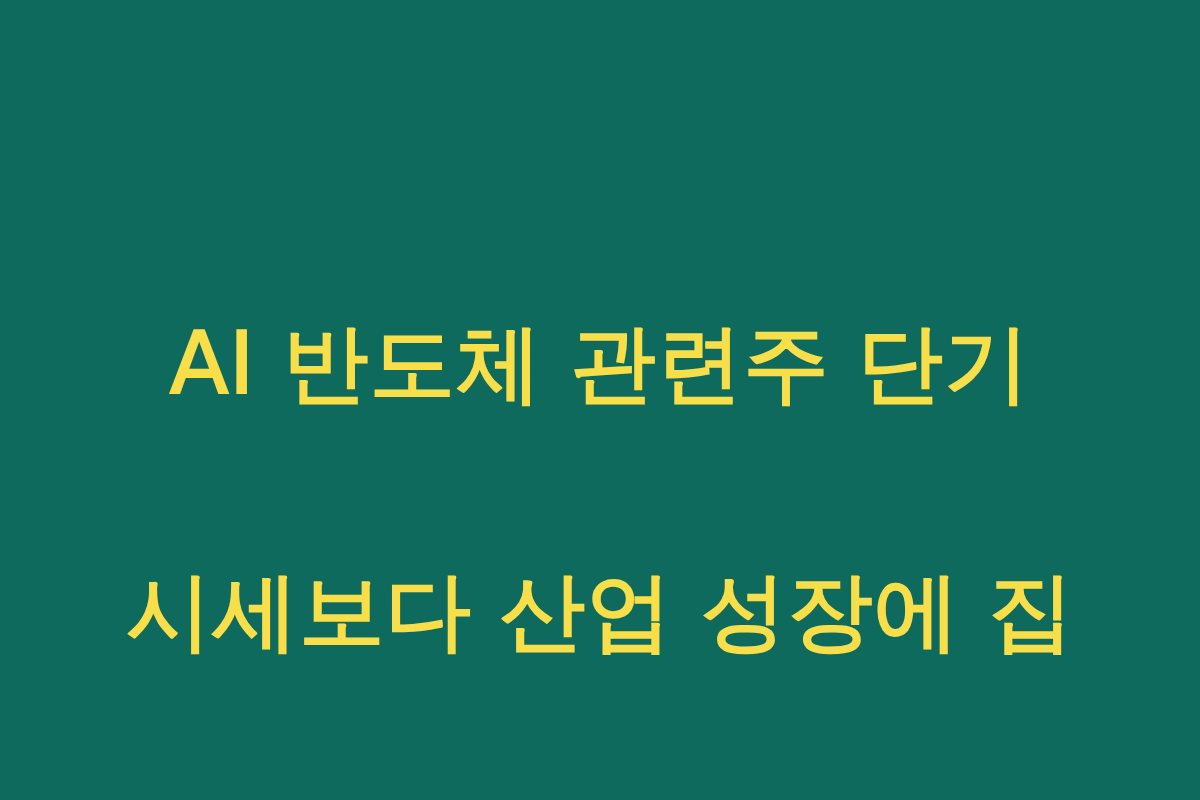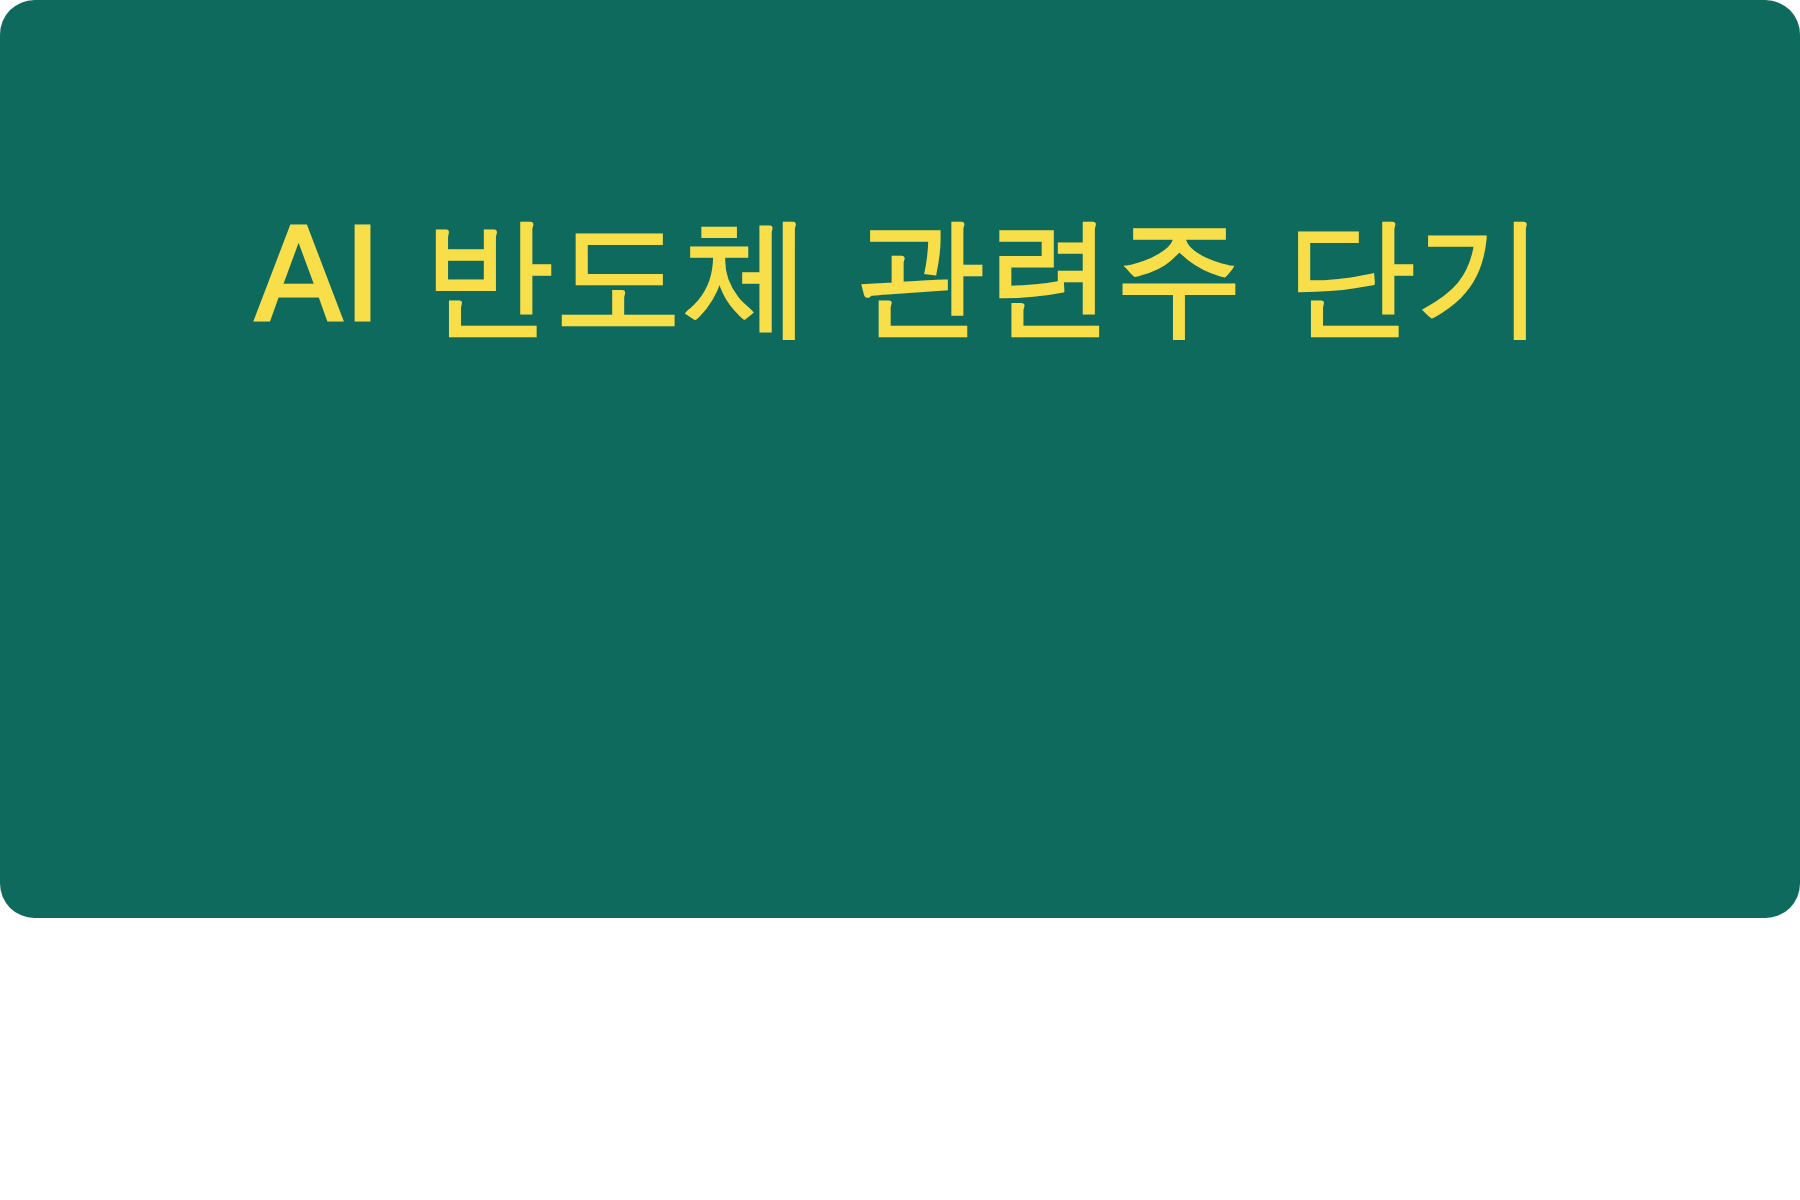--- a/index.html
+++ b/index.html
@@ -11,27 +11,26 @@
   body {
     width: 1200px;
     height: 800px;
     overflow: hidden;
     font-family: "DejaVu Sans", "Liberation Sans", sans-serif;
   }
 
   #banner {
     position: relative;
     width: 1200px;
-    height: 612px;
+    height: 800px;
     box-sizing: border-box;
     display: flex;
-    align-items: flex-start;
+    align-items: flex-end;
     justify-content: center;
     background: #0F6A5E;
-    border-radius: 23px;
   }
 
   #headline {
     width: 1060px;
     margin: 0;
     padding: 0;
     text-align: center;
     font-family: "DejaVu Sans", "Liberation Sans", sans-serif;
     font-weight: 500;
     font-size: 86px;
@@ -50,14 +49,15 @@
   #headline .line {
     display: block;
   }
 </style>
 </head>
 <body>
 
 <div id="banner" style="background: rgb(15, 106, 94);">
   <h1 id="headline" style="color: rgb(248, 223, 74); -webkit-text-stroke: 2px rgb(248, 223, 74);">
     <span class="line">AI 반도체 관련주 단기</span>
+    <span class="line">시세보다 산업 성장에 집</span>
   </h1>
 </div>
 
 </body></html>

